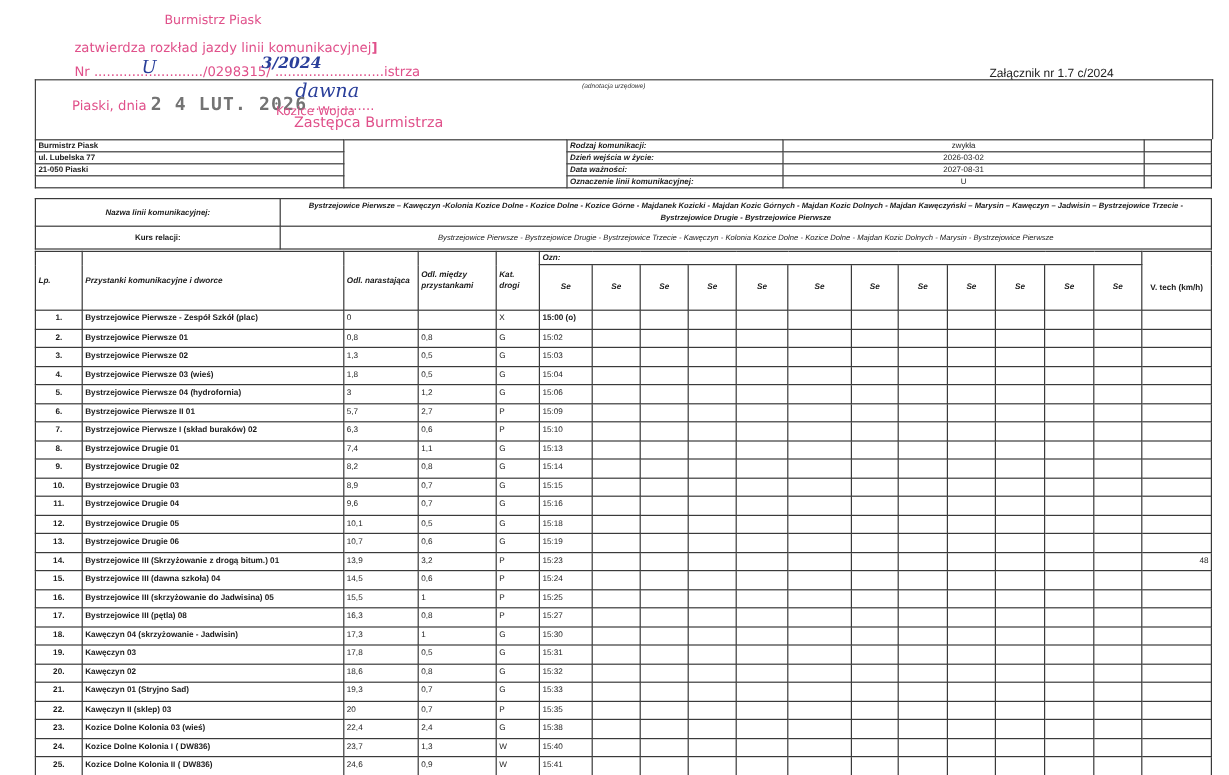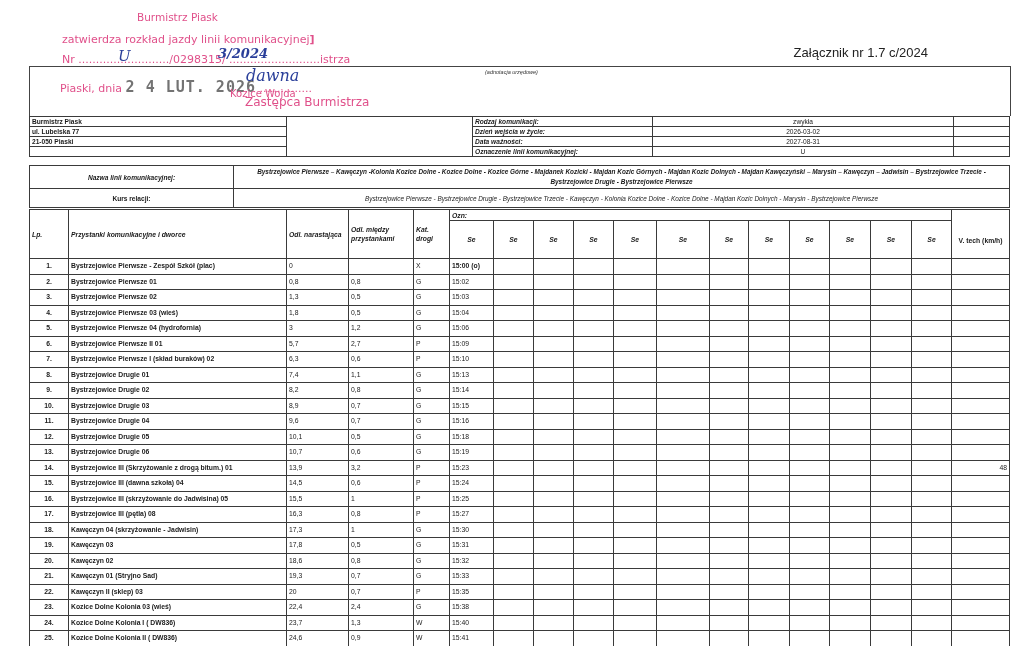--- a/index.html
+++ b/index.html
@@ -13,21 +13,21 @@
   .stamp-nr { left:62px; top:53px; font-size:11px; }
   .stamp-nr .dots { letter-spacing:0px; }
   .hand { color:#2a3f9a; font-family:"DejaVu Serif", serif; font-style:italic; }
   .stamp-date-row { left:60px; top:78px; font-size:11px; }
   .date-stamp { font-family:"DejaVu Sans Mono", monospace; color:#737373; font-weight:bold; font-size:15px; letter-spacing:1px; }
   .deputy-name { left:230px; top:88px; font-size:10px; }
   .deputy-title { left:245px; top:95px; font-size:12px; }
   .hand-sign { left:246px; top:66px; font-size:16px; }
   .hand-nr { left:118px; top:47px; font-size:15px; }
   .hand-date { left:218px; top:46px; font-size:13px; font-weight:bold; }
-  .annex { right:96px; top:45px; font-size:13px; color:#222;text-align:right; }
+  .annex { right:96px; top:56px; font-size:10px; color:#222;text-align:right; }
   .official-box { left:29px; top:66px; width:980px; height:49px; border:1.4px solid #444; border-bottom:none; }
   .official-note { left:485px; top:69px; font-size:5.5px; font-style:italic; color:#333; }
 
   table.grid { position:absolute; border-collapse:collapse; table-layout:fixed; }
   table.grid td { border:1px solid #3a3a3a; padding:0 2px; font-size:6.6px; overflow:hidden; white-space:nowrap; height:9px; line-height:9px; }
   .b { font-weight:bold; }
   .bi { font-weight:bold; font-style:italic; }
   .i { font-style:italic; }
   .c { text-align:center; }
   .r { text-align:right; }

